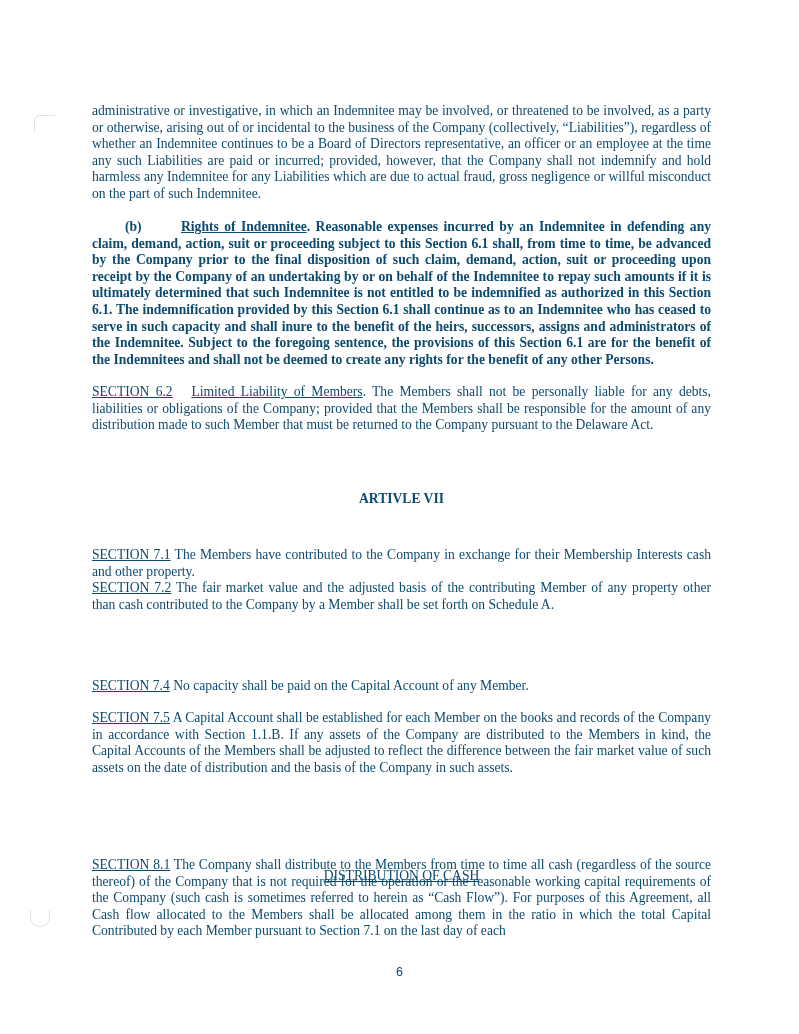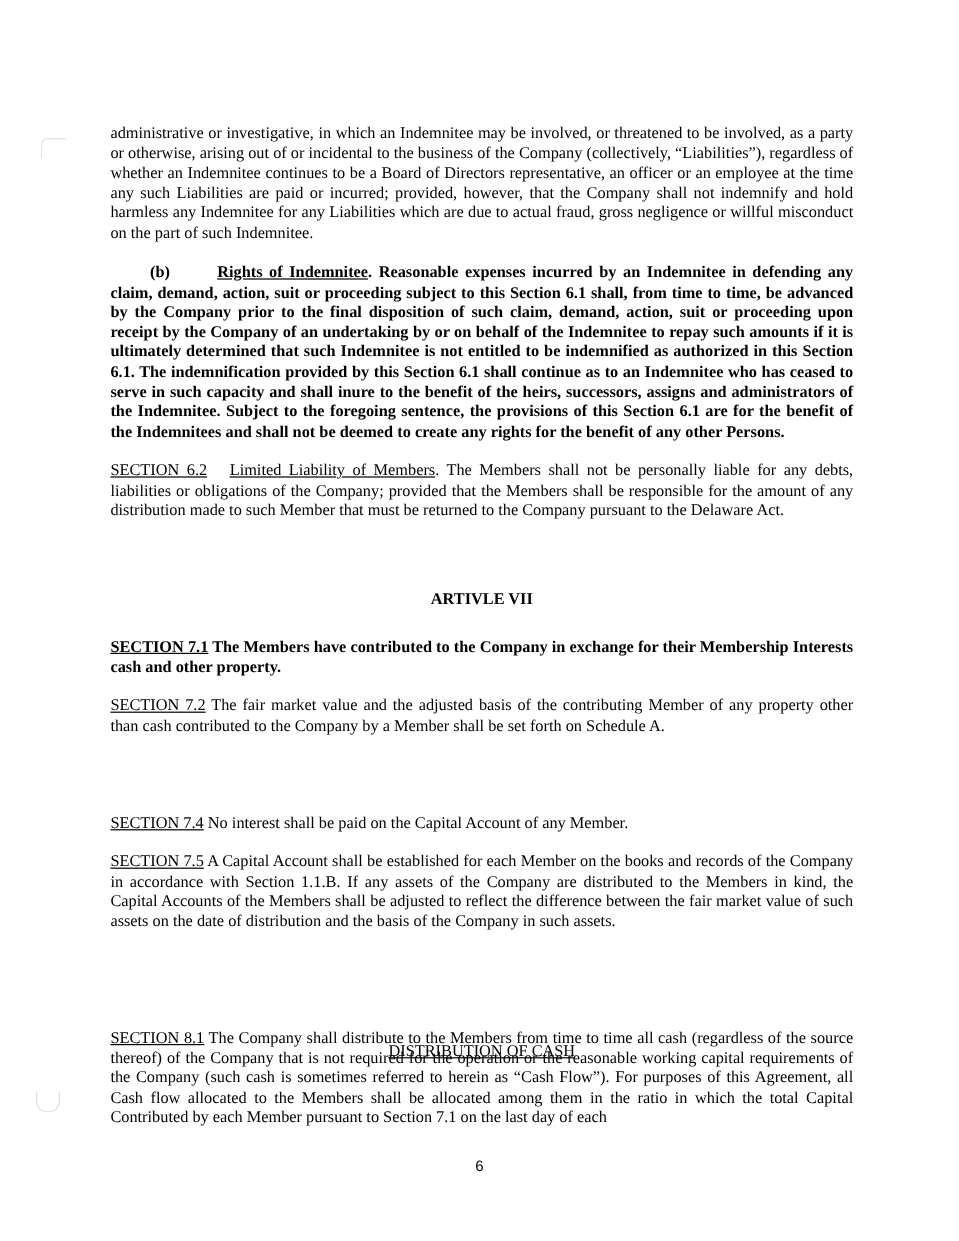--- a/index.html
+++ b/index.html
@@ -1,19 +1,19 @@
 <!DOCTYPE html>
 <html><head>
   <meta charset="utf-8">
   <style>
     html, body { margin: 0; padding: 0; background: #ffffff; }
     body { width: 799px; height: 1034px; position: relative; overflow: hidden; }
     .page {
       position: absolute; left: 0; top: 0; width: 737px; height: 1034px;
-      background: #ffffff; color: #000000;
+      background: #ffffff; color: #0c4a6e;
       font-family: "Liberation Serif", serif;
       font-size: 13.6px; line-height: 16.6px;
     }
     .content { position: absolute; left: 92px; width: 619px; }
     p { margin: 0; text-align: justify; }
     .indent { text-indent: 33px; font-weight: bold; }
     .label-b { display: inline-block; width: 56px; text-indent: 0; }
     .u { text-decoration: underline; text-underline-offset: 1px; }
     .center { text-align: center; }
     .bold { font-weight: bold; }
@@ -38,31 +38,31 @@
   <div class="content" style="top:219px;">
     <p class="indent"><span class="label-b">(b)</span><span class="u">Rights of Indemnitee</span><span>.  Reasonable expenses incurred by an Indemnitee in defending any claim, demand, action, suit or proceeding subject to this Section 6.1 shall, from time to time, be advanced by the Company prior to the final disposition of such claim, demand, action, suit or proceeding upon receipt by the Company of an undertaking by or on behalf of the Indemnitee to repay such amounts if it is ultimately determined that such Indemnitee is not entitled to be indemnified as authorized in this Section 6.1.  The indemnification provided by this Section 6.1 shall continue as to an Indemnitee who has ceased to serve in such capacity and shall inure to the benefit of the heirs, successors, assigns and administrators of the Indemnitee.  Subject to the foregoing sentence, the provisions of this Section 6.1 are for the benefit of the Indemnitees and shall not be deemed to create any rights for the benefit of any other Persons.</span></p>
   </div>
 
   <div class="content" style="top:384px;">
     <p><span class="u">SECTION 6.2</span>&nbsp;&nbsp;&nbsp;<span class="u">Limited Liability of Members</span><span>. The Members shall not be personally liable for any debts, liabilities or obligations of the Company; provided that the Members shall be responsible for the amount of any distribution made to such Member that must be returned to the Company pursuant to the Delaware Act.</span></p>
   </div>
 
   <div class="content center bold" style="top:467px;margin-top:24px;">ARTIVLE VII</div>
 
-  <div class="content" style="top:531px;font-weight:bold;">
+  <div class="content" style="top:547px;">
     <p><span class="u">SECTION 7.1</span><span> The Members have contributed to the Company in exchange for their Membership Interests cash and other property.</span></p>
   </div>
 
   <div class="content" style="top:580px;">
     <p><span class="u">SECTION 7.2</span><span>  The fair market value and the adjusted basis of the contributing Member of any property other than cash contributed to the Company by a Member shall be set forth on Schedule A.</span></p>
   </div>
 
 
   <div class="content" style="top:678px;">
-    <p><span class="u">SECTION 7.4</span><span>   No interest shall be paid on the Capital Account of any Member.</span></p>
+    <p><span class="u">SECTION 7.4</span><span>   No capacity shall be paid on the Capital Account of any Member.</span></p>
   </div>
 
   <div class="content" style="top:710px;">
     <p><span class="u">SECTION 7.5</span><span>  A Capital Account shall be established for each Member on the books and records of the Company in accordance with Section 1.1.B. If any assets of the Company are distributed to the Members in kind, the Capital Accounts of the Members shall be adjusted to reflect the difference between the fair market value of such assets on the date of distribution and the basis of the Company in such assets.</span></p>
   </div>
 
   <div class="content center u" style="top:825px;margin-top:43px;">DISTRIBUTION OF CASH</div>
 
   <div class="content" style="top:857px;">
     <p><span class="u">SECTION 8.1</span><span>  The Company shall distribute to the Members from time to time all cash (regardless of the source thereof) of the Company that is not required for the operation or the reasonable working capital requirements of the Company (such cash is sometimes referred to herein as “Cash Flow”). For purposes of this Agreement, all Cash flow allocated to the Members shall be allocated among them in the ratio in which the total Capital Contributed by each Member pursuant to Section 7.1 on the last day of each</span></p>

